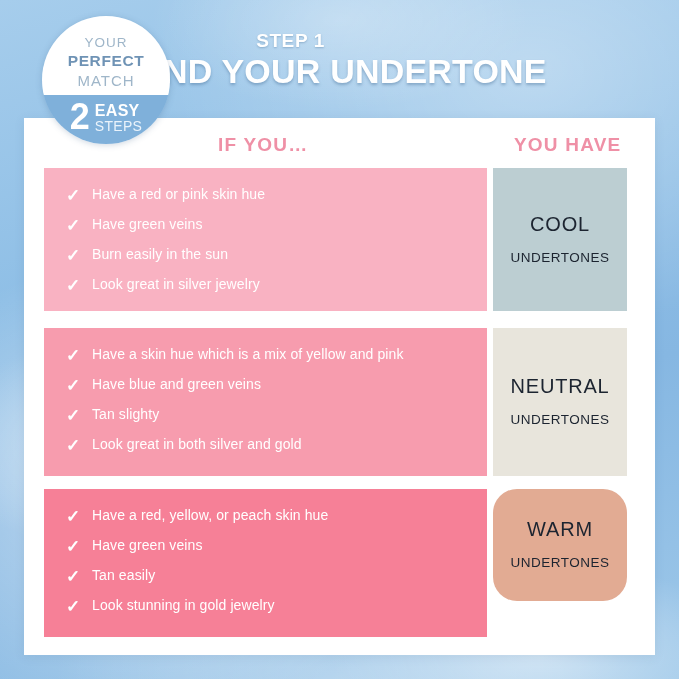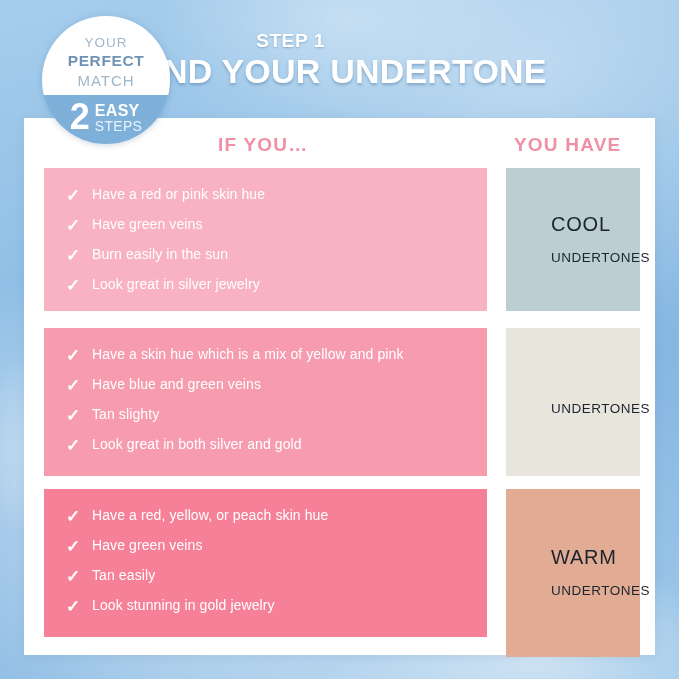--- a/index.html
+++ b/index.html
@@ -160,33 +160,32 @@
   .crit-text {
     color: #ffffff;
     font-size: 14px;
     line-height: 1.3;
     letter-spacing: 0.1px;
     max-width: 375px;
   }
 
   .swatch {
     position: absolute;
-    left: 462px;
+    left: 449px;
     width: 134px;
     box-sizing: border-box;
     display: flex;
     flex-direction: column;
-    align-items: flex-start;
+    align-items: center;
     justify-content: center;
     text-align: center;
-    padding-left: 45px;
   }
   .row-1 .swatch { height: 143px; background: #bcced2; }
   .row-2 .swatch { height: 148px; background: #e8e5dc; }
-  .row-3 .swatch { height: 168px; background: #e2ab93; }
+  .row-3 .swatch { height: 112px; background: #e2ab93; border-radius: 24px; }
 
   .sw-name {
     color: #1c2430;
     font-size: 20px;
     letter-spacing: 0.8px;
     line-height: 1.15;
   }
   .sw-sub {
     color: #1c2430;
     font-size: 13.5px;
@@ -265,20 +264,21 @@
       <div class="crit-item">
         <span class="crit-check">✓</span>
         <span class="crit-text">Tan slighty</span>
       </div>
       <div class="crit-item">
         <span class="crit-check">✓</span>
         <span class="crit-text">Look great in both silver and gold</span>
       </div>
     </div>
     <div class="swatch">
+      <div class="sw-name">NEUTRAL</div>
       <div class="sw-sub">UNDERTONES</div>
     </div>
   </div>
 
   <div class="row row-3">
     <div class="criteria">
       <div class="crit-item">
         <span class="crit-check">✓</span>
         <span class="crit-text">Have a red, yellow, or peach skin hue</span>
       </div>

